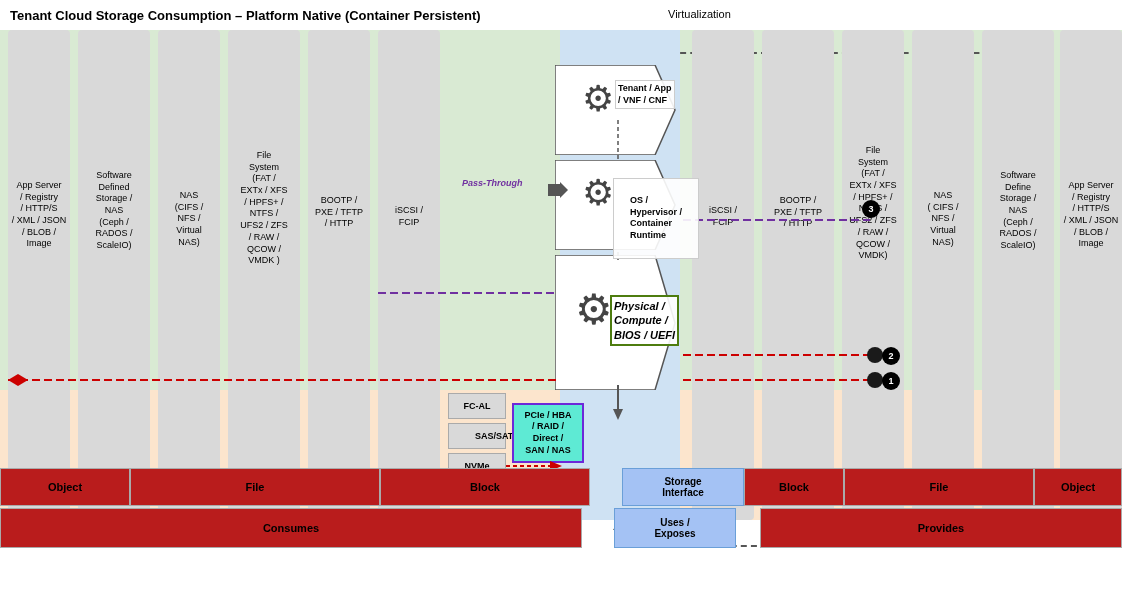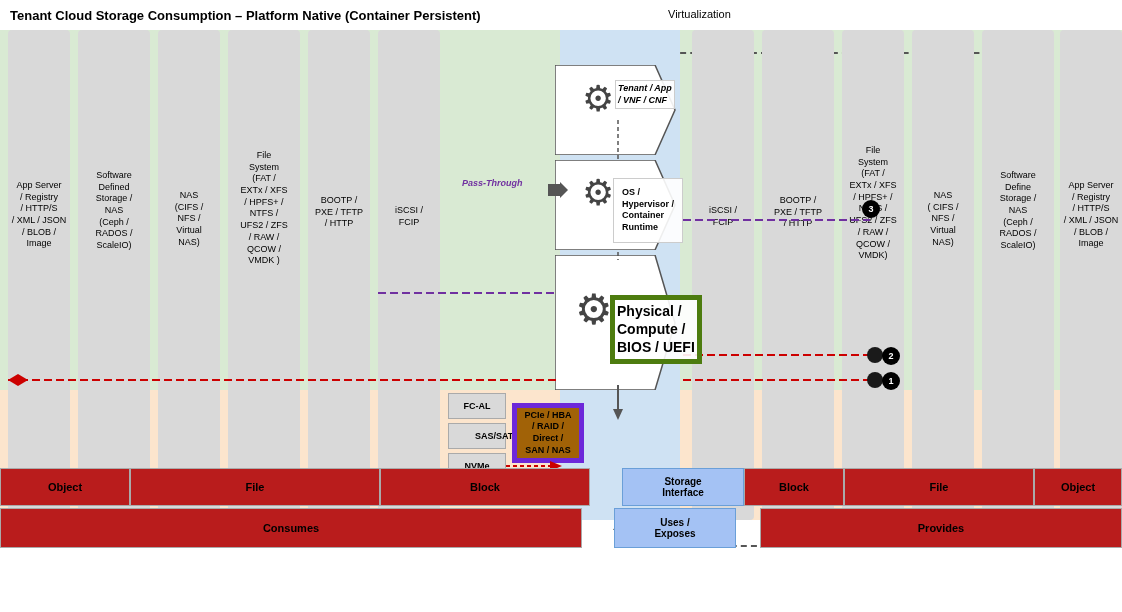--- a/index.html
+++ b/index.html
@@ -255,41 +255,41 @@
     </svg>
 
     <svg style="position:absolute;top:225px;left:555px;z-index:7;" width="130" height="135">
       <polygon points="0,0 100,0 120,68 100,135 0,135" fill="white" stroke="#555" stroke-width="1.5"></polygon>
     </svg>
 
     <div style="position:absolute;top:48px;left:582px;z-index:15;font-size:36px;color:#444;">⚙</div>
     <div style="position:absolute;top:142px;left:582px;z-index:15;font-size:36px;color:#444;">⚙</div>
     <div style="position:absolute;top:255px;left:575px;z-index:15;font-size:42px;color:#444;">⚙</div>
 
-    <div style="position:absolute;top:50px;left:615px;z-index:15;font-size:9px;font-weight:bold;text-align:left;background:rgba(255,255,255,0.9);padding:2px;border:1px solid #ccc;line-height:1.3;font-style:italic;">Tenant / App<br>/ VNF / CNF</div>
-
-    <div style="position:absolute;top:148px;left:613px;z-index:15;font-size:9px;font-weight:bold;text-align:left;background:rgba(255,255,255,0.9);padding:8px;border:1px solid #ccc;line-height:1.3;">OS /<br>Hypervisor /<br>Container<br>Runtime</div>
-
-    <div style="position:absolute;top:265px;left:610px;z-index:15;font-size:14px;font-weight:bold;text-align:left;background:rgba(255,255,255,0.9);padding:2px;border:5px solid #4d7c0f;line-height:1.3;">Physical /<br>Compute /<br>BIOS / UEFI</div>
+    <div style="position:absolute;top:50px;left:615px;z-index:15;font-size:9px;font-weight:bold;text-align:left;background:rgba(255,255,255,0.9);padding:2px;border:1px solid #ccc;line-height:1.3;">Tenant / App<br>/ VNF / CNF</div>
+
+    <div style="position:absolute;top:148px;left:613px;z-index:15;font-size:9px;font-weight:bold;text-align:left;background:rgba(255,255,255,0.9);padding:16px;border:1px solid #ccc;line-height:1.3;">OS /<br>Hypervisor /<br>Container<br>Runtime</div>
+
+    <div style="position:absolute;top:265px;left:610px;z-index:15;font-size:11px;font-weight:bold;text-align:left;background:rgba(255,255,255,0.9);padding:2px;border:2px solid #4d7c0f;line-height:1.3;font-style:italic;">Physical /<br>Compute /<br>BIOS / UEFI</div>
 
     <div class="pass-through-label" style="top:148px;left:462px;font-style:italic;">Pass-Through</div>
 
     <div style="position:absolute;top:152px;left:548px;z-index:15;">
       <svg width="20" height="16">
         <polygon points="0,2 12,2 12,0 20,8 12,16 12,14 0,14" fill="#555"></polygon>
       </svg>
     </div>
 
     <div style="position:absolute;top:363px;left:448px;width:58px;height:26px;background:#d9d9d9;border:1px solid #aaa;z-index:10;display:flex;align-items:center;justify-content:center;font-size:9px;font-weight:bold;">FC-AL</div>
 
     <div style="position:absolute;top:393px;left:448px;width:58px;height:26px;background:#d9d9d9;border:1px solid #aaa;z-index:10;display:flex;align-items:center;justify-content:center;font-size:9px;font-weight:bold;padding-left:40px;">SAS/SATA</div>
 
     <div style="position:absolute;top:423px;left:448px;width:58px;height:26px;background:#d9d9d9;border:1px solid #aaa;z-index:10;display:flex;align-items:center;justify-content:center;font-size:9px;font-weight:bold;">NVMe</div>
 
-    <div style="position:absolute;top:373px;left:512px;width:72px;height:60px;background:#a16207;border:5px solid #6d28d9;z-index:10;display:flex;align-items:center;justify-content:center;font-size:9px;font-weight:bold;text-align:center;line-height:1.3;">PCIe / HBA<br>/ RAID /<br>Direct /<br>SAN / NAS</div>
+    <div style="position:absolute;top:373px;left:512px;width:72px;height:60px;background:#5eead4;border:2px solid #6d28d9;z-index:10;display:flex;align-items:center;justify-content:center;font-size:9px;font-weight:bold;text-align:center;line-height:1.3;">PCIe / HBA<br>/ RAID /<br>Direct /<br>SAN / NAS</div>
 
     <svg style="position:absolute;top:355px;left:608px;z-index:15;" width="20" height="35">
       <line x1="10" y1="0" x2="10" y2="28" stroke="#555" stroke-width="2"></line>
       <polygon points="5,24 10,35 15,24" fill="#555"></polygon>
     </svg>
 
     <svg style="position:absolute;top:492px;left:608px;z-index:15;" width="20" height="20">
       <line x1="10" y1="20" x2="10" y2="5" stroke="#555" stroke-width="2"></line>
       <polygon points="5,8 10,0 15,8" fill="#555"></polygon>
     </svg>

